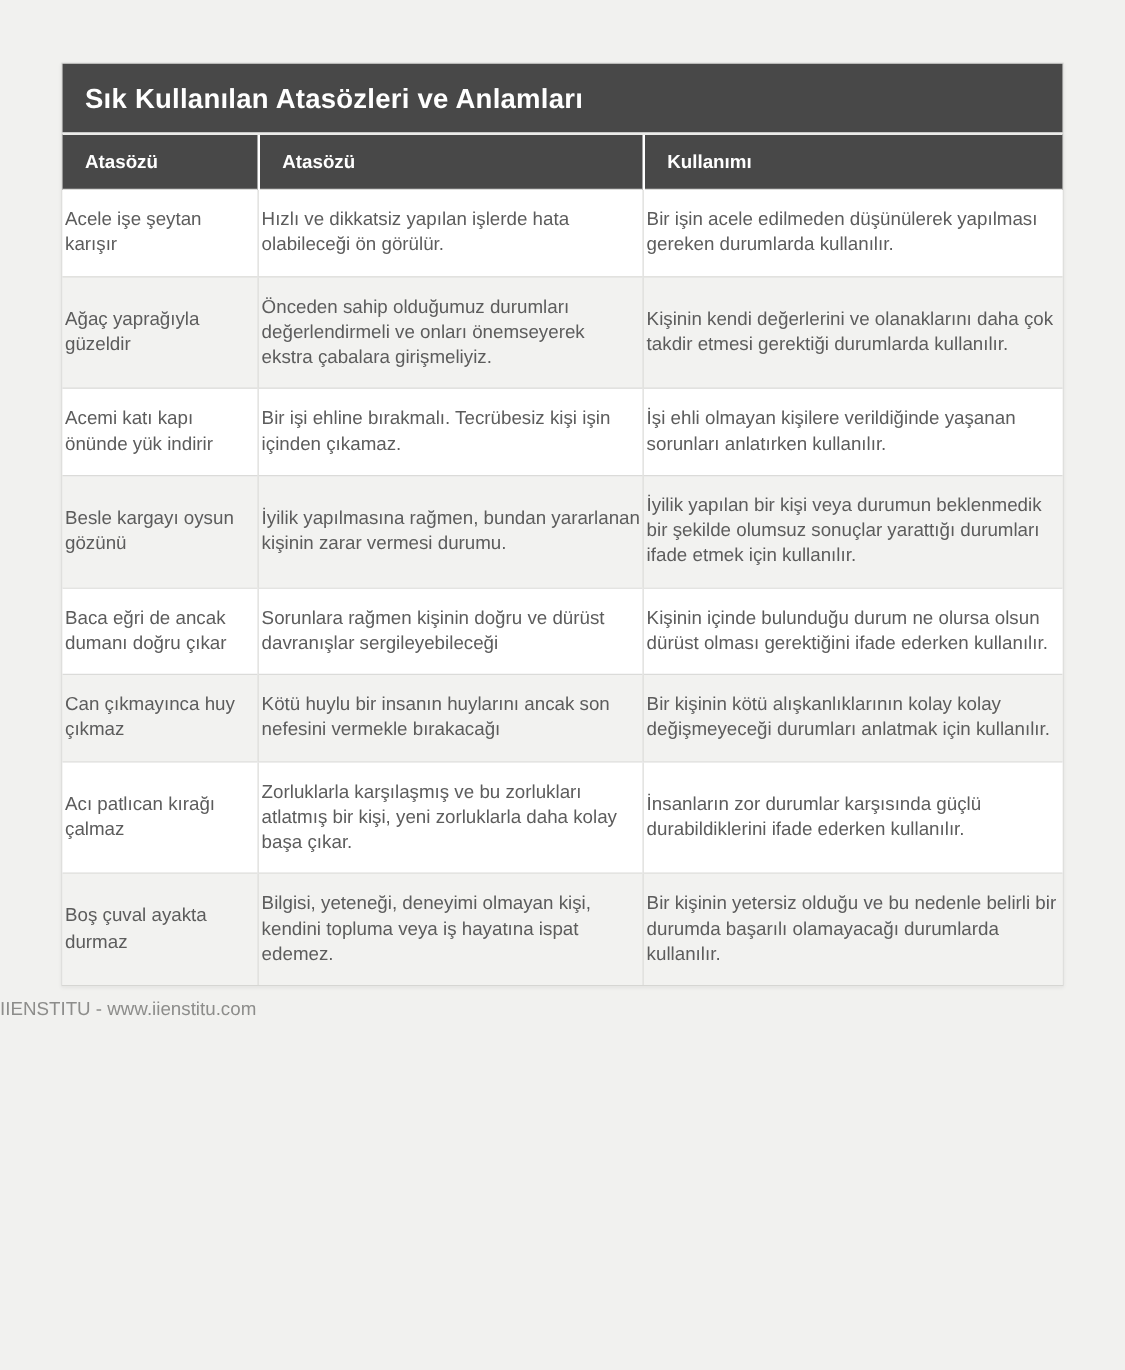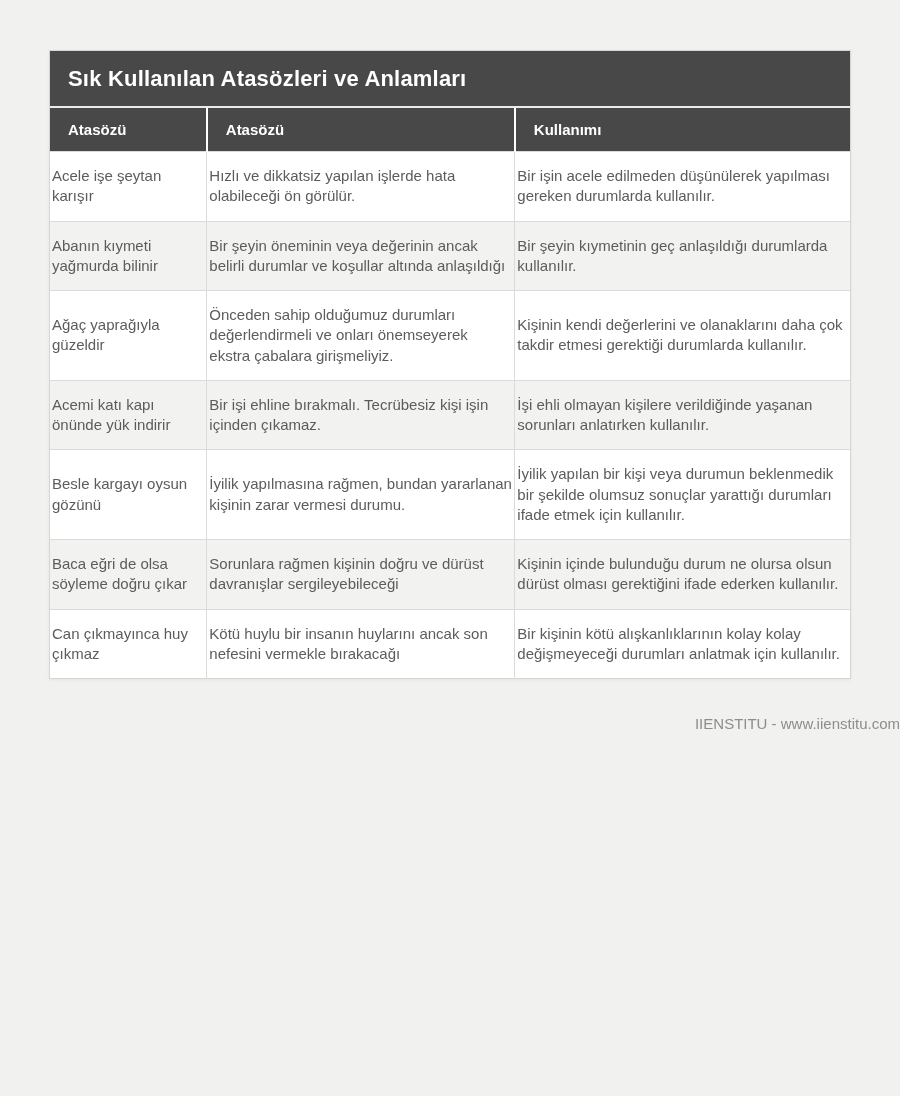--- a/index.html
+++ b/index.html
@@ -57,24 +57,24 @@
   table.proverbs tbody td + td {
     border-left: 1px solid #dbdbd9;
   }
   table.proverbs tbody tr:nth-child(even) {
     background: #f2f2f0;
   }
   table.proverbs tbody tr:nth-child(odd) {
     background: #ffffff;
   }
   .footer {
-    text-align: right;
+    text-align: left;
     color: #8d8d8b;
     font-size: 15px;
-    margin-top: 36px;
+    margin-top: 10px;
   }
 </style>
 </head>
 <body>
 
 <div class="page">
   <div class="card">
     <div class="title-bar">Sık Kullanılan Atasözleri ve Anlamları</div>
     <table class="proverbs">
       <colgroup>
@@ -89,46 +89,51 @@
             <th>Kullanımı</th>
           </tr>
       </thead>
       <tbody id="table-body">
           <tr>
             <td>Acele işe şeytan karışır</td>
             <td>Hızlı ve dikkatsiz yapılan işlerde hata olabileceği ön görülür.</td>
             <td>Bir işin acele edilmeden düşünülerek yapılması gereken durumlarda kullanılır.</td>
           </tr>
           <tr>
-            <td>Abanın kıymeti yağmurda bilinir</td>
-            <td>Bir şeyin öneminin veya değerinin ancak belirli durumlar ve koşullar altında anlaşıldığı</td>
-            <td>Bir şeyin kıymetinin geç anlaşıldığı durumlarda kullanılır.</td>
-          </tr>
-          <tr>
             <td>Ağaç yaprağıyla güzeldir</td>
             <td>Önceden sahip olduğumuz durumları değerlendirmeli ve onları önemseyerek ekstra çabalara girişmeliyiz.</td>
             <td>Kişinin kendi değerlerini ve olanaklarını daha çok takdir etmesi gerektiği durumlarda kullanılır.</td>
           </tr>
           <tr>
             <td>Acemi katı kapı önünde yük indirir</td>
             <td>Bir işi ehline bırakmalı. Tecrübesiz kişi işin içinden çıkamaz.</td>
             <td>İşi ehli olmayan kişilere verildiğinde yaşanan sorunları anlatırken kullanılır.</td>
           </tr>
           <tr>
             <td>Besle kargayı oysun gözünü</td>
             <td>İyilik yapılmasına rağmen, bundan yararlanan kişinin zarar vermesi durumu.</td>
             <td>İyilik yapılan bir kişi veya durumun beklenmedik bir şekilde olumsuz sonuçlar yarattığı durumları ifade etmek için kullanılır.</td>
           </tr>
           <tr>
-            <td>Baca eğri de olsa söyleme doğru çıkar</td>
+            <td>Baca eğri de ancak dumanı doğru çıkar</td>
             <td>Sorunlara rağmen kişinin doğru ve dürüst davranışlar sergileyebileceği</td>
             <td>Kişinin içinde bulunduğu durum ne olursa olsun dürüst olması gerektiğini ifade ederken kullanılır.</td>
           </tr>
           <tr>
             <td>Can çıkmayınca huy çıkmaz</td>
             <td>Kötü huylu bir insanın huylarını ancak son nefesini vermekle bırakacağı</td>
             <td>Bir kişinin kötü alışkanlıklarının kolay kolay değişmeyeceği durumları anlatmak için kullanılır.</td>
           </tr>
+          <tr>
+            <td>Acı patlıcan kırağı çalmaz</td>
+            <td>Zorluklarla karşılaşmış ve bu zorlukları atlatmış bir kişi, yeni zorluklarla daha kolay başa çıkar.</td>
+            <td>İnsanların zor durumlar karşısında güçlü durabildiklerini ifade ederken kullanılır.</td>
+          </tr>
+          <tr>
+            <td>Boş çuval ayakta durmaz</td>
+            <td>Bilgisi, yeteneği, deneyimi olmayan kişi, kendini topluma veya iş hayatına ispat edemez.</td>
+            <td>Bir kişinin yetersiz olduğu ve bu nedenle belirli bir durumda başarılı olamayacağı durumlarda kullanılır.</td>
+          </tr>
         </tbody>
     </table>
   </div>
   <div class="footer">IIENSTITU - www.iienstitu.com</div>
 </div>
 
 </body></html>

